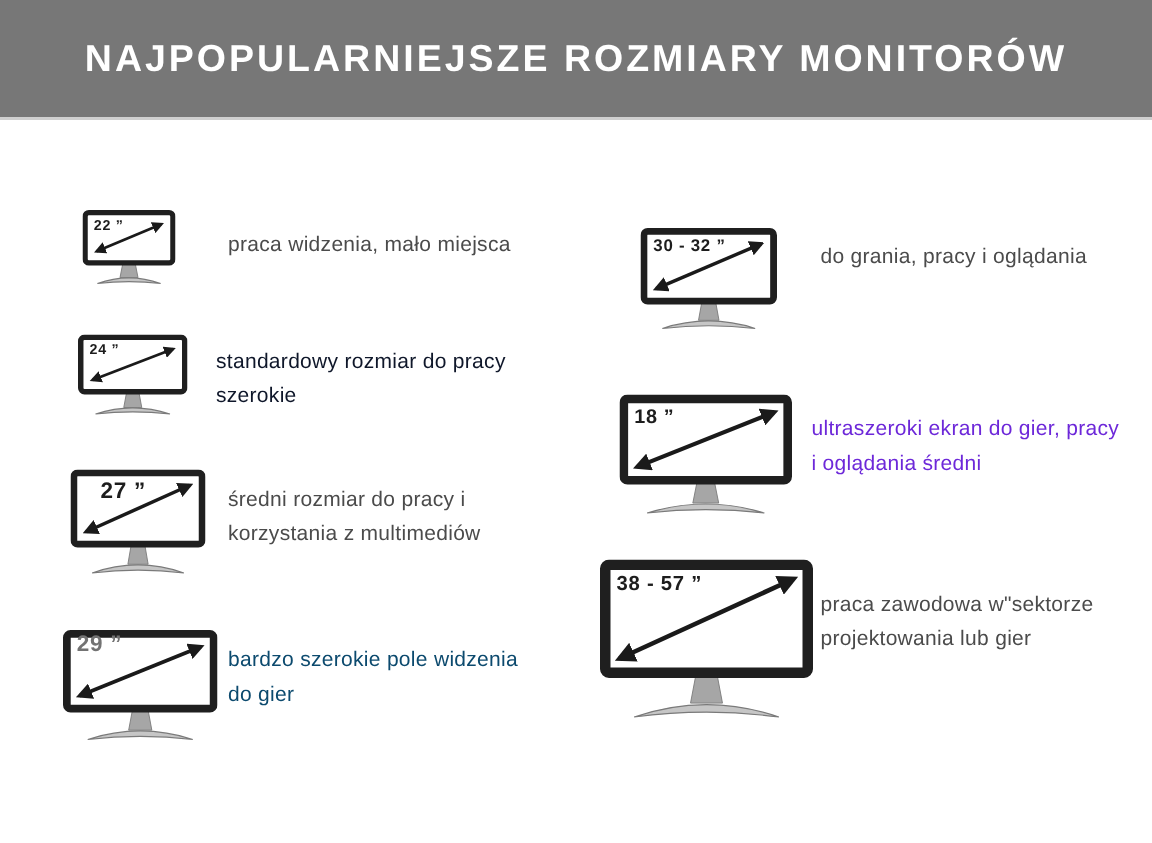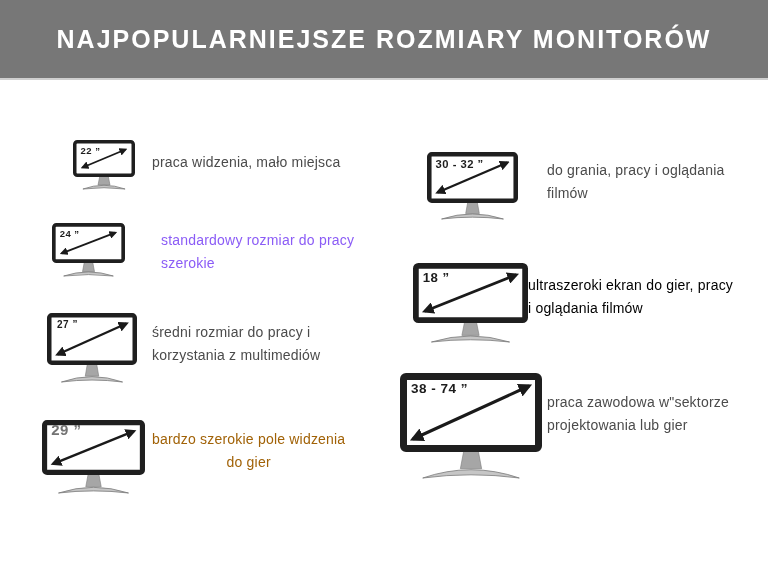--- a/index.html
+++ b/index.html
@@ -38,21 +38,21 @@
 
   <svg width="0" height="0" style="position:absolute" aria-hidden="true">
     <defs>
       <marker id="ah" viewBox="0 0 10 10" refX="7.5" refY="5" markerWidth="4.4" markerHeight="4.4" orient="auto-start-reverse">
         <path d="M0 0 L10 5 L0 10 Z" fill="#1a1a1a"></path>
       </marker>
     </defs>
   </svg>
 
   <div class="item">
-    <div class="monitor" style="left: 73px; top: 140px; width: 62px; height: 50px;">
+    <div class="monitor" style="left: 55px; top: 140px; width: 62px; height: 50px;">
         <svg width="62" height="50">
           <path d="M27 35 L35 35 L37 45.06 L25 45.06 Z" fill="#a6a6a6" stroke="#7a7a7a" stroke-width="0.6"></path>
           <path d="M9.919999999999998 49 Q31 41.537 52.08 49 Q31 46.451 9.919999999999998 49 Z" fill="#c6c6c6" stroke="#7a7a7a" stroke-width="0.8"></path>
           <rect x="1.75" y="1.75" width="58.5" height="33.5" rx="2.5" fill="#ffffff" stroke="#1f1f1f" stroke-width="3.5"></rect>
           <line x1="9.5" y1="27.5" x2="52.5" y2="9.5" stroke="#1a1a1a" stroke-width="1.8" marker-start="url(#ah)" marker-end="url(#ah)"></line>
         </svg>
       <div class="size-label" style="left: 7.5px; top: 4.5px; font-size: 9.5px; color: rgb(29, 29, 29);">22 ”</div>
     </div>
     <div class="desc" style="left: 152px; top: 151px; color: rgb(75, 75, 75);">
       <div>praca widzenia, mało miejsca</div>
@@ -63,99 +63,98 @@
   <div class="item">
     <div class="monitor" style="left: 52px; top: 223px; width: 53px; height: 54px;">
         <svg width="73" height="54">
           <path d="M32.5 38 L40.5 38 L42.5 48.68 L30.5 48.68 Z" fill="#a6a6a6" stroke="#7a7a7a" stroke-width="0.6"></path>
           <path d="M11.68 53 Q36.5 44.885999999999996 61.32 53 Q36.5 50.178 11.68 53 Z" fill="#c6c6c6" stroke="#7a7a7a" stroke-width="0.8"></path>
           <rect x="1.8250000000000002" y="1.8250000000000002" width="69.35" height="36.35" rx="2.5" fill="#ffffff" stroke="#1f1f1f" stroke-width="3.6500000000000004"></rect>
           <line x1="9.65" y1="30.35" x2="63.35" y2="9.65" stroke="#1a1a1a" stroke-width="1.8" marker-start="url(#ah)" marker-end="url(#ah)"></line>
         </svg>
       <div class="size-label" style="left: 7.65px; top: 4.65px; font-size: 9.5px; color: rgb(29, 29, 29);">24 ”</div>
     </div>
-    <div class="desc" style="left: 161px; top: 229px; color: #8b5cf6;">
+    <div class="desc" style="left: 144px; top: 229px; color: #0f172a;">
       <div>standardowy rozmiar do pracy</div>
       <div>szerokie</div>
     </div>
   </div>
 
   <div class="item">
     <div class="monitor" style="left: 47px; top: 313px; width: 90px; height: 70px;">
         <svg width="90" height="70">
           <path d="M40.5 50 L49.5 50 L51.75 63.16 L38.25 63.16 Z" fill="#a6a6a6" stroke="#7a7a7a" stroke-width="0.6"></path>
           <path d="M14.399999999999999 69 Q45 58.282 75.6 69 Q45 65.086 14.399999999999999 69 Z" fill="#c6c6c6" stroke="#7a7a7a" stroke-width="0.8"></path>
           <rect x="2.25" y="2.25" width="85.5" height="47.5" rx="2.5" fill="#ffffff" stroke="#1f1f1f" stroke-width="4.5"></rect>
           <line x1="10.5" y1="41.5" x2="79.5" y2="10.5" stroke="#1a1a1a" stroke-width="2.34" marker-start="url(#ah)" marker-end="url(#ah)"></line>
         </svg>
-      <div class="size-label" style="left: 10px; top: 5.5px; font-size: 10px; color: rgb(29, 29, 29);">27 ”</div>
+      <div class="size-label" style="left: 20px; top: 5.5px; font-size: 15px; color: rgb(29, 29, 29);">27 ”</div>
     </div>
     <div class="desc" style="left: 152px; top: 321px; color: rgb(75, 75, 75);">
       <div>średni rozmiar do pracy i</div>
       <div>korzystania z multimediów</div>
     </div>
   </div>
 
   <div class="item">
     <div class="monitor" style="left: 42px; top: 420px; width: 103px; height: 74px;">
         <svg width="103" height="74">
           <path d="M46.35 53 L56.65 53 L59.225 66.78 L43.775 66.78 Z" fill="#a6a6a6" stroke="#7a7a7a" stroke-width="0.6"></path>
           <path d="M16.479999999999997 73 Q51.5 61.63099999999999 86.52000000000001 73 Q51.5 68.813 16.479999999999997 73 Z" fill="#c6c6c6" stroke="#7a7a7a" stroke-width="0.8"></path>
           <rect x="2.575" y="2.575" width="97.85" height="49.85" rx="2.5" fill="#ffffff" stroke="#1f1f1f" stroke-width="5.15"></rect>
           <line x1="11.15" y1="43.85" x2="91.85" y2="11.15" stroke="#1a1a1a" stroke-width="2.475" marker-start="url(#ah)" marker-end="url(#ah)"></line>
         </svg>
       <div class="size-label" style="left: 9.15px; top: 1px; font-size: 15px; color: #737373;">29 ”</div>
     </div>
-    <div class="desc" style="left: 152px; top: 428px; color: #a16207; text-align: center;">
+    <div class="desc" style="left: 152px; top: 428px; color: #0c4a6e;">
       <div>bardzo szerokie pole widzenia</div>
       <div>do gier</div>
     </div>
   </div>
 
   <div class="item">
     <div class="monitor" style="left: 427px; top: 152px; width: 91px; height: 68px; padding-left: 47px;">
         <svg width="91" height="68">
           <path d="M40.95 49 L50.05 49 L52.325 61.54 L38.675 61.54 Z" fill="#a6a6a6" stroke="#7a7a7a" stroke-width="0.6"></path>
           <path d="M14.559999999999999 67 Q45.5 56.933 76.44 67 Q45.5 63.359 14.559999999999999 67 Z" fill="#c6c6c6" stroke="#7a7a7a" stroke-width="0.8"></path>
           <rect x="2.275" y="2.275" width="86.45" height="46.45" rx="2.5" fill="#ffffff" stroke="#1f1f1f" stroke-width="4.55"></rect>
           <line x1="10.55" y1="40.45" x2="80.45" y2="10.55" stroke="#1a1a1a" stroke-width="2.295" marker-start="url(#ah)" marker-end="url(#ah)"></line>
         </svg>
       <div class="size-label" style="left: 8.55px; top: 5.55px; font-size: 11.22px; color: rgb(29, 29, 29);">30 - 32 ”</div>
     </div>
     <div class="desc" style="left: 547px; top: 159px; color: rgb(75, 75, 75);">
       <div>do grania, pracy i oglądania</div>
-      <div>filmów</div>
     </div>
   </div>
 
   <div class="item">
     <div class="monitor" style="left: 413px; top: 263px; width: 115px; height: 80px;">
         <svg width="115" height="80">
           <path d="M51.75 58 L63.25 58 L66.125 72.4 L48.875 72.4 Z" fill="#a6a6a6" stroke="#7a7a7a" stroke-width="0.6"></path>
           <path d="M18.4 79 Q57.5 66.97999999999999 96.6 79 Q57.5 74.53999999999999 18.4 79 Z" fill="#c6c6c6" stroke="#7a7a7a" stroke-width="0.8"></path>
           <rect x="2.875" y="2.875" width="109.25" height="54.25" rx="2.5" fill="#ffffff" stroke="#1f1f1f" stroke-width="5.75"></rect>
           <line x1="11.75" y1="48.25" x2="103.25" y2="11.75" stroke="#1a1a1a" stroke-width="2.6999999999999997" marker-start="url(#ah)" marker-end="url(#ah)"></line>
         </svg>
       <div class="size-label" style="left: 9.75px; top: 6.75px; font-size: 13.2px; color: rgb(29, 29, 29);">18 ”</div>
     </div>
-    <div class="desc" style="left: 528px; top: 274px; color: #000000;">
+    <div class="desc" style="left: 541px; top: 274px; color: #6d28d9;">
       <div>ultraszeroki ekran do gier, pracy</div>
-      <div>i oglądania filmów</div>
+      <div>i oglądania średni</div>
     </div>
   </div>
 
   <div class="item">
     <div class="monitor" style="left: 400px; top: 373px; width: 142px; height: 106px;">
         <svg width="142" height="106">
           <path d="M63.9 77 L78.1 77 L81.65 95.74 L60.35 95.74 Z" fill="#a6a6a6" stroke="#7a7a7a" stroke-width="0.6"></path>
           <path d="M22.72 105 Q71 88.423 119.28 105 Q71 98.62899999999999 22.72 105 Z" fill="#c6c6c6" stroke="#7a7a7a" stroke-width="0.8"></path>
           <rect x="3.5" y="3.5" width="135" height="72" rx="2.5" fill="#ffffff" stroke="#1f1f1f" stroke-width="7"></rect>
           <line x1="13" y1="66" x2="129" y2="13" stroke="#1a1a1a" stroke-width="3.1" marker-start="url(#ah)" marker-end="url(#ah)"></line>
         </svg>
-      <div class="size-label" style="left: 11px; top: 8px; font-size: 13.5px; color: rgb(29, 29, 29);">38 - 74 ”</div>
+      <div class="size-label" style="left: 11px; top: 8px; font-size: 13.5px; color: rgb(29, 29, 29);">38 - 57 ”</div>
     </div>
     <div class="desc" style="left: 547px; top: 391px; color: rgb(75, 75, 75);">
       <div>praca zawodowa w"sektorze</div>
       <div>projektowania lub gier</div>
     </div>
   </div>
 
 </div>
 
 </body></html>

